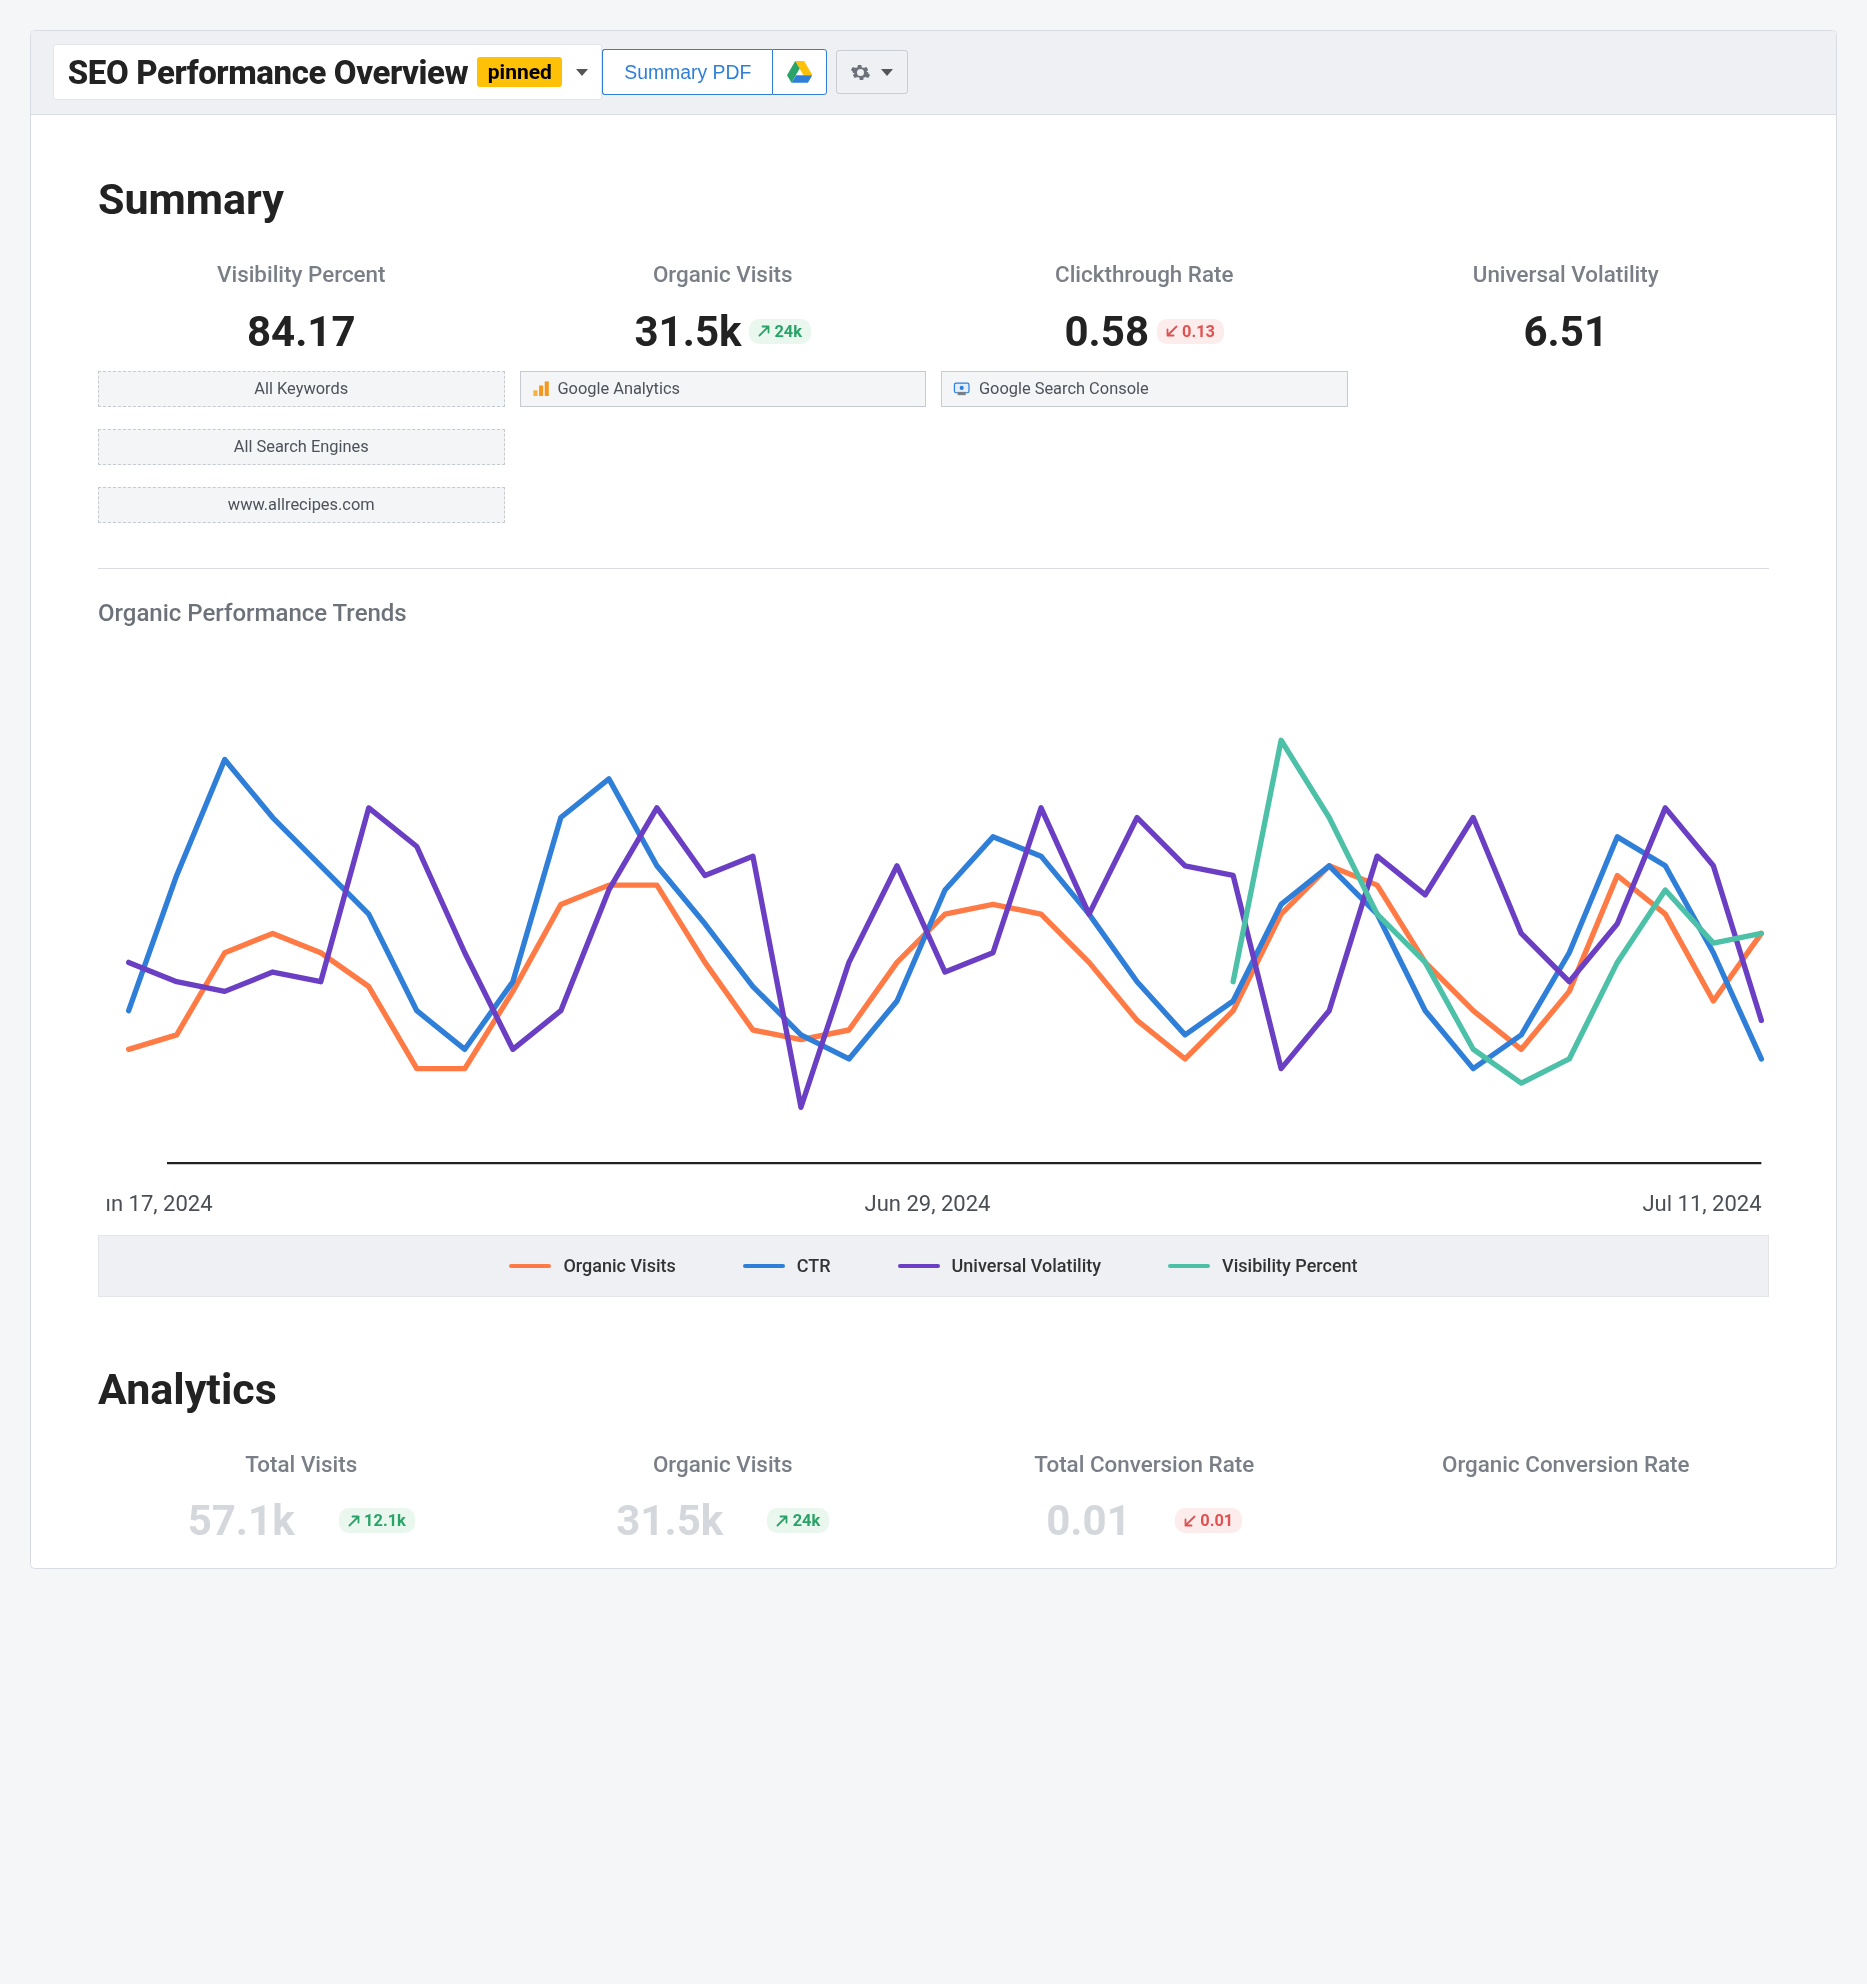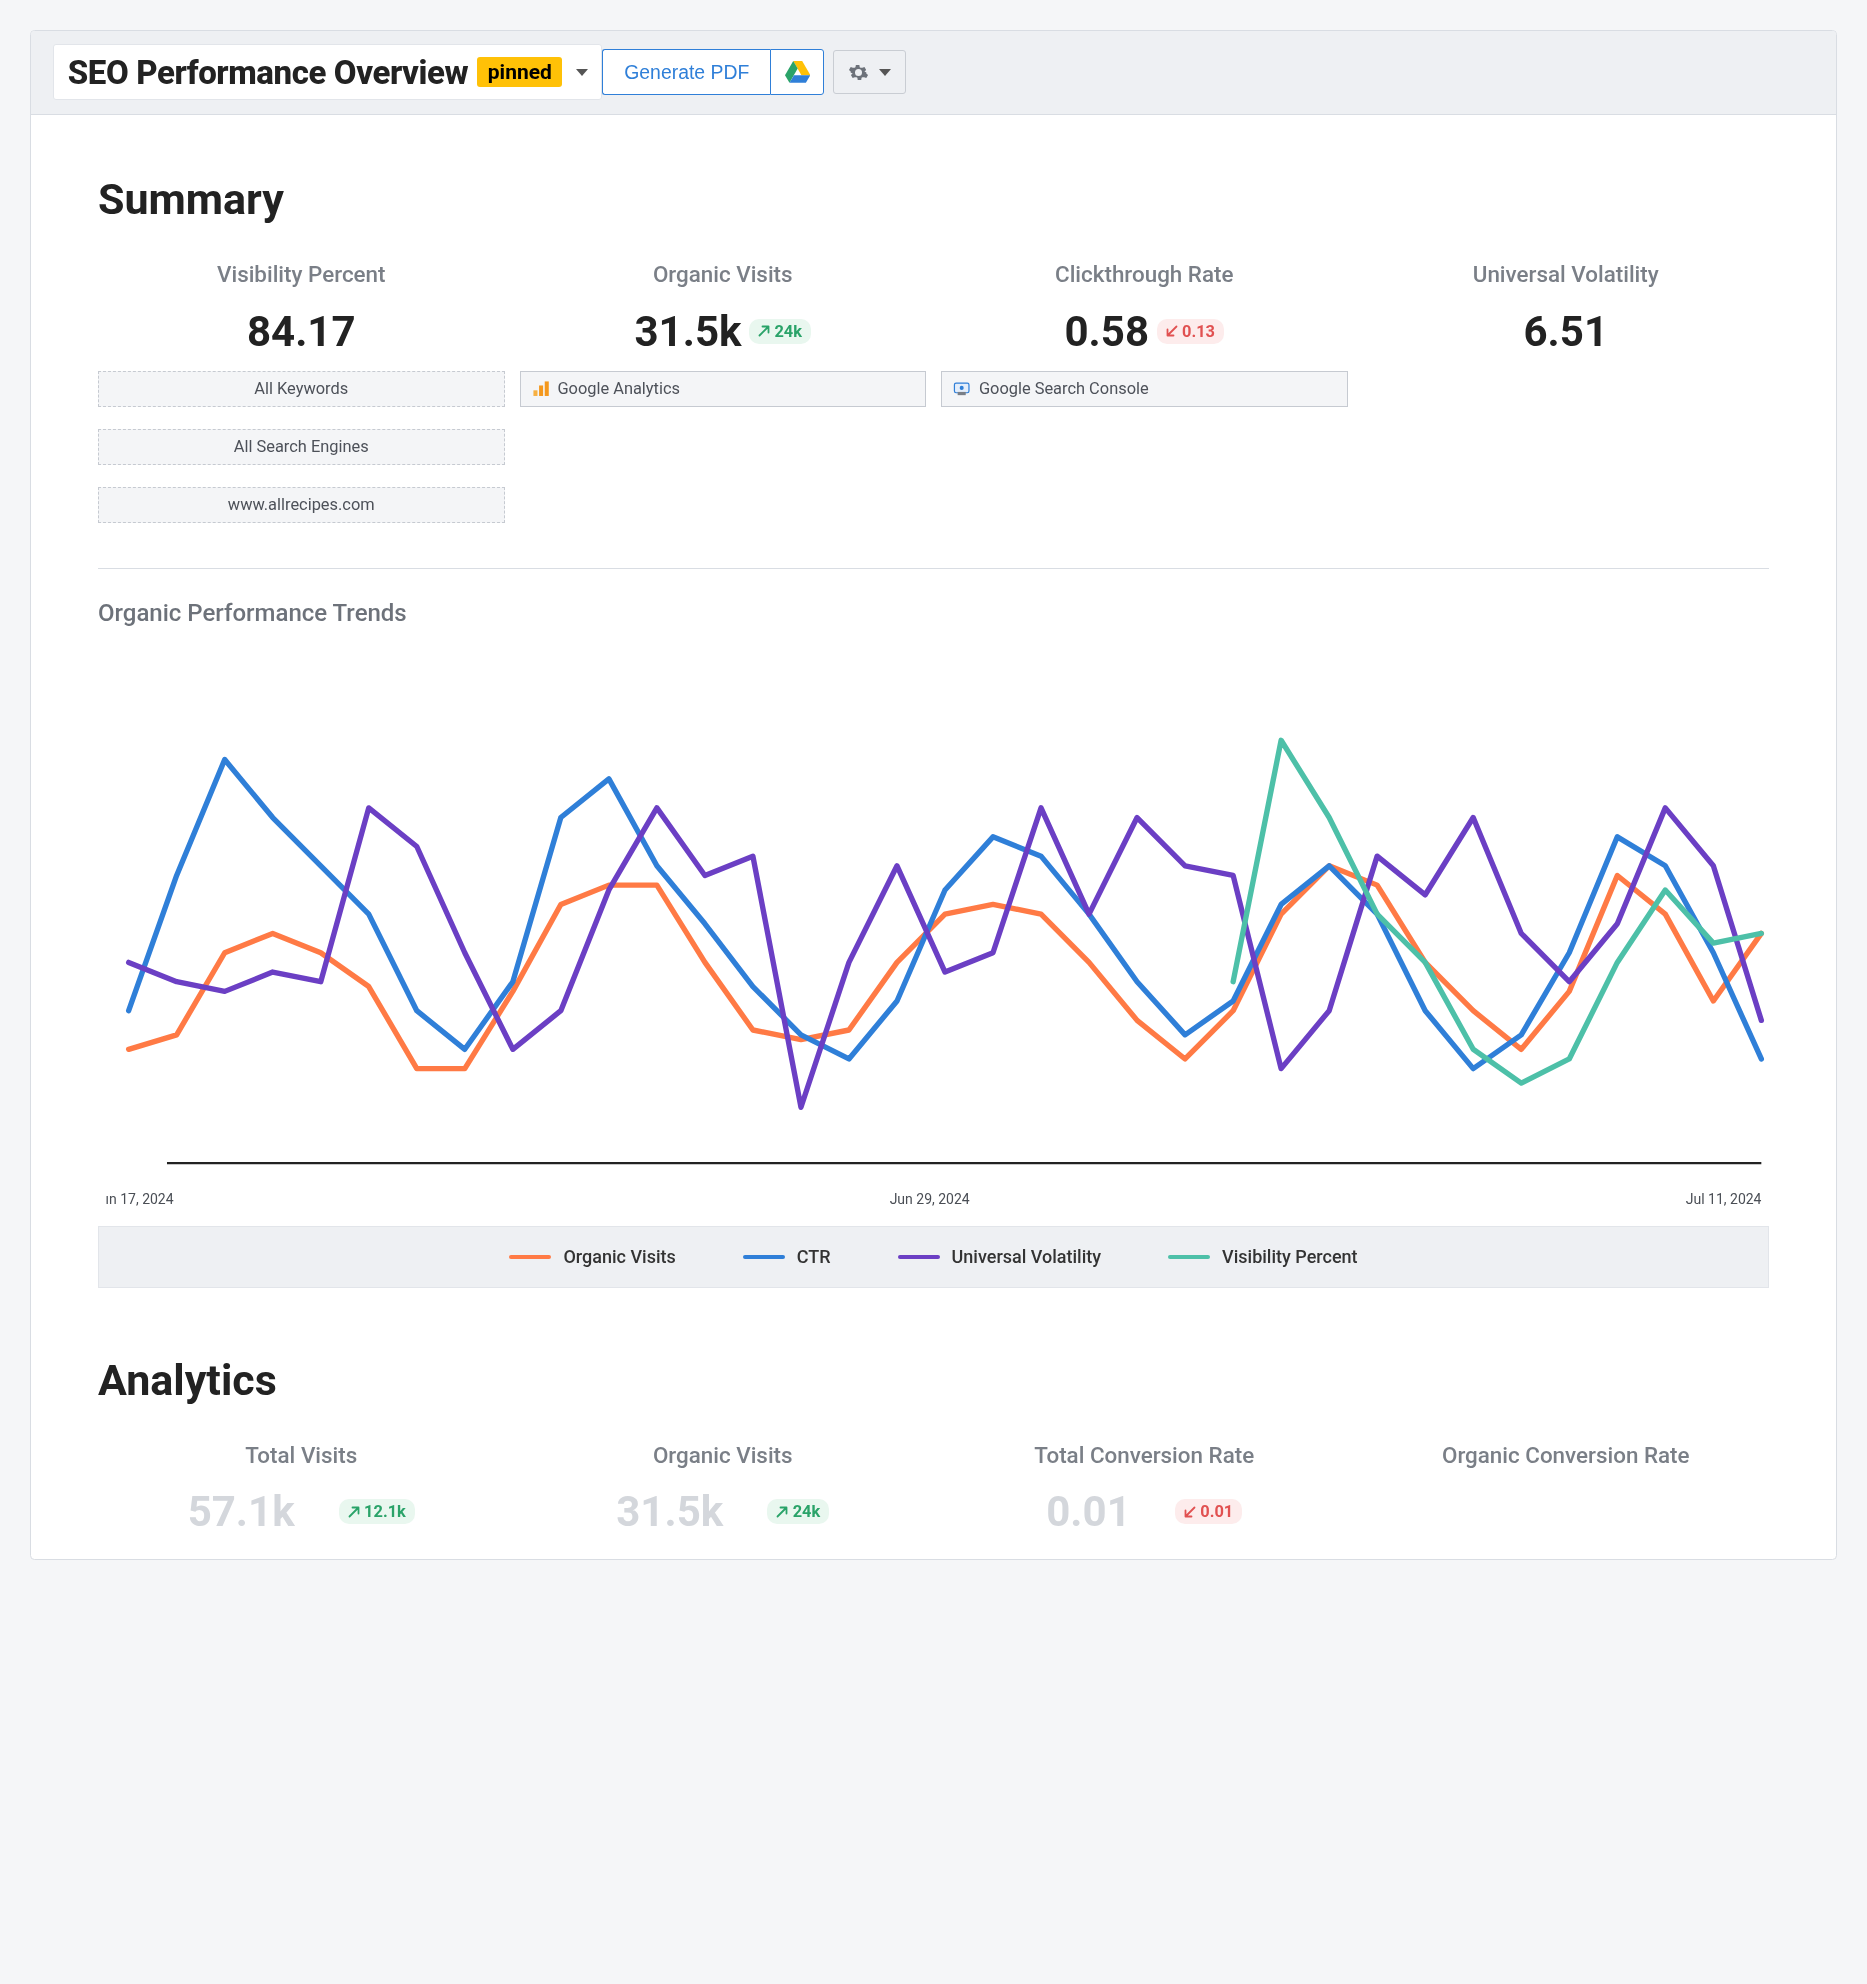--- a/index.html
+++ b/index.html
@@ -30,21 +30,21 @@
   .delta.down{background:#fdecec;color:#e15151;}
   .tags{margin-top:15px;display:flex;flex-wrap:wrap;gap:22px;justify-content:center;line-height:1.9;flex-direction:column;}
   .tag{font-size:16.4px;color:#4d5159;background:#f4f5f7;border:0.7px dashed #c6cad1;padding:1.5px 7.5px;}
   .tag.solid{border-style:solid;display:inline-flex;align-items:center;gap:7.5px;padding-left:10px;}
   hr.sep{border:none;border-top:0.7px solid #d9dde3;margin:45px 0 30px;}
   .chart-title{font-size:24px;color:#6d727a;font-weight:500;margin-bottom:15px;}
   .chart-wrap{position:relative;padding:0 0 15px;}
   .legend-box{background:#eef0f3;border:0.7px solid #e2e5ea;margin-top:19.4px;padding:19.4px 0;display:flex;justify-content:center;gap:67px;flex-wrap:wrap;}
   .leg{display:inline-flex;align-items:center;gap:12px;font-size:18px;color:#333;font-weight:500;}
   .leg-line{width:42px;height:4.5px;border-radius:2.2px;}
-  .xticks{display:flex;justify-content:space-between;font-size:14px;color:#4a4e55;margin-top:12px;padding:0 7.5px;text-align:right;}
+  .xticks{display:flex;justify-content:space-between;font-size:22px;color:#4a4e55;margin-top:12px;padding:0 7.5px;text-align:right;}
   
   .analytics{margin-top:52px;}
   .analytics .kpi-val{font-size:42px;}
   .fade{color:#d4d7dc;gap:44px;}
   
   svg{display:block;}
 </style>
 </head>
 <body>
 
@@ -52,21 +52,21 @@
  <div class="panel">
 
   <div class="hdr">
     <div class="hdr-left">
       <span class="title">SEO Performance Overview</span>
       <span class="badge-pinned">pinned</span>
       <span class="caret"></span>
     </div>
     <div class="hdr-right">
       <div class="dup">
-        <button class="btn-pdf">Generate PDF</button>
+        <button class="btn-pdf">Summary PDF</button>
         <button class="btn-drive">
           <svg width="25.4" height="22.4" viewBox="0 0 34 30">
             <polygon points="11,0 23,0 34,19 22,19" fill="#ffc107"></polygon>
             <polygon points="11,0 0,19 6,29 17,10" fill="#2aa369"></polygon>
             <polygon points="6,29 28,29 34,19 12,19" fill="#2f7fd8"></polygon>
           </svg>
         </button>
       </div>
       <button class="btn-gear">
         <svg width="21" height="21" viewBox="0 0 24 24">

